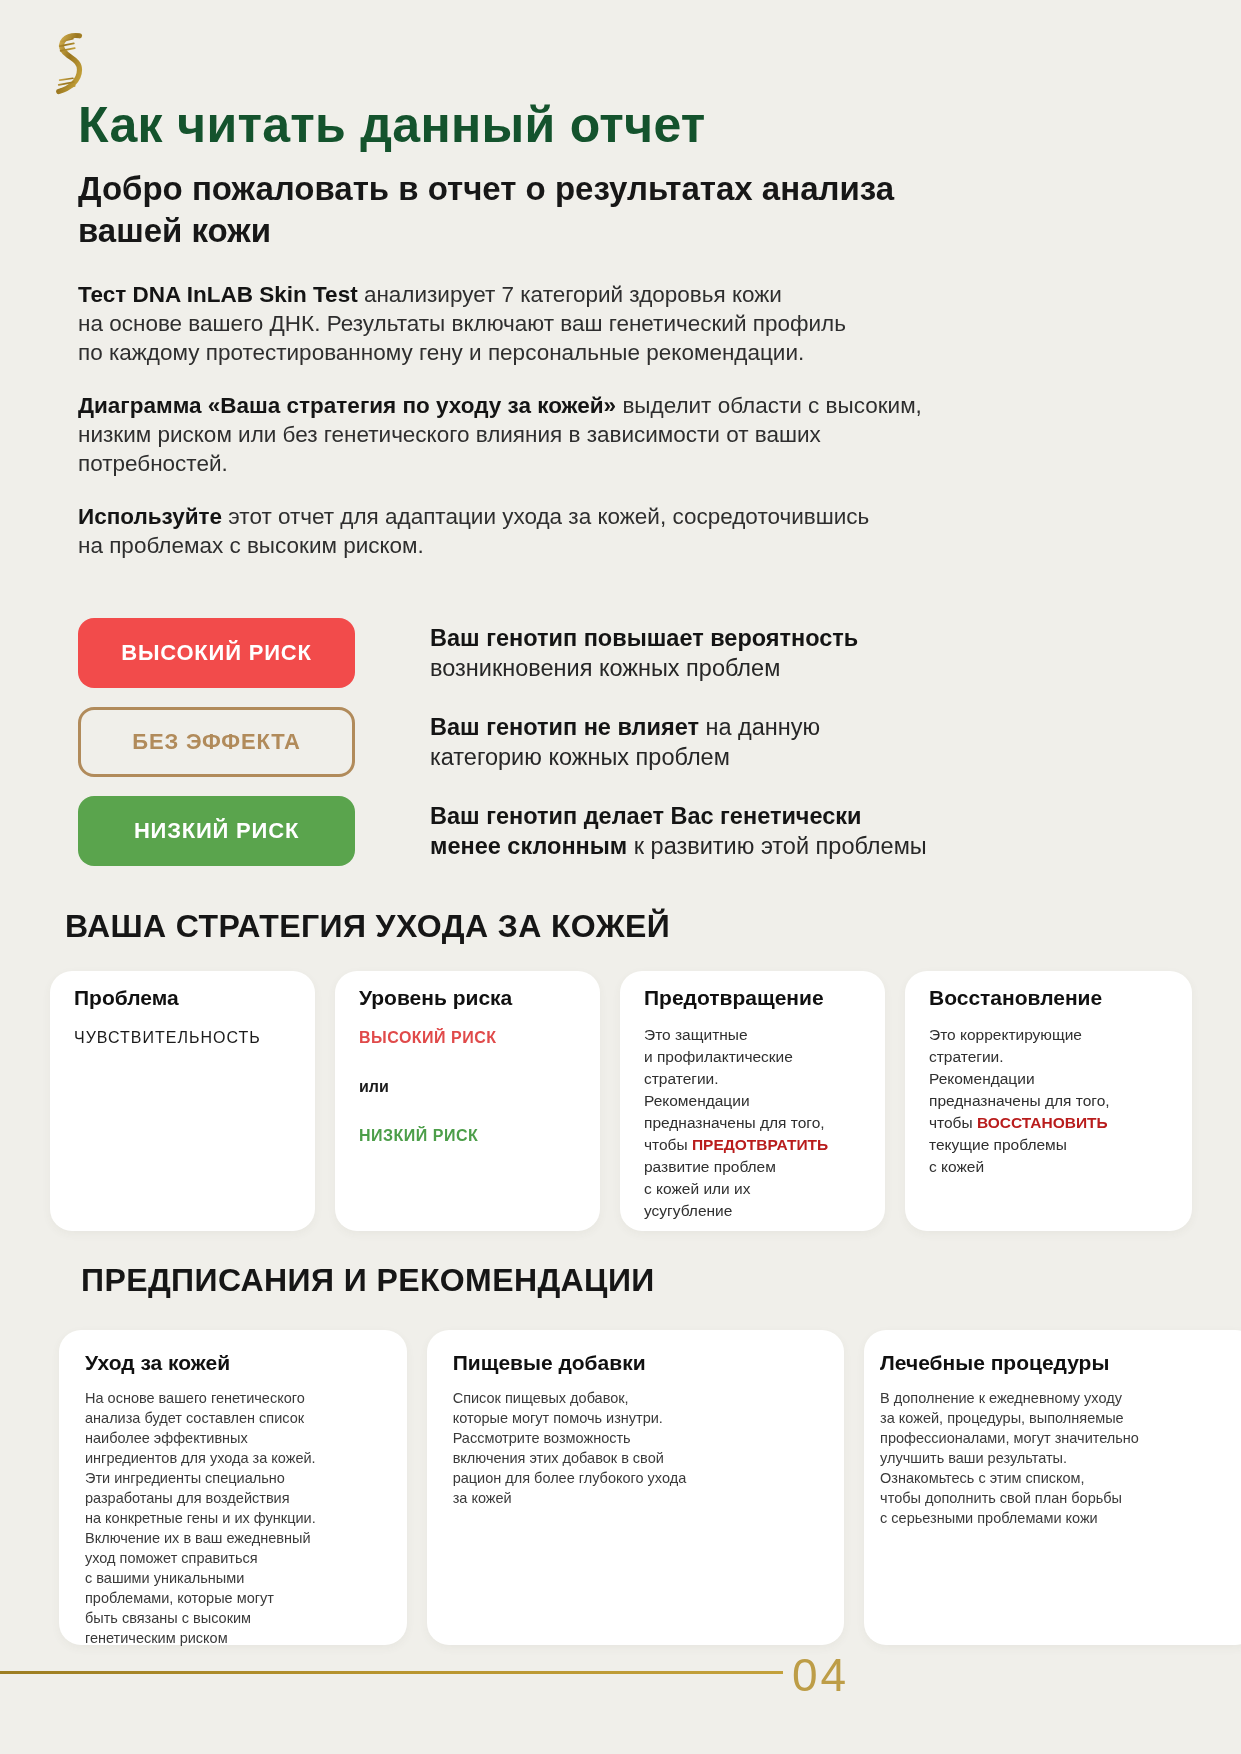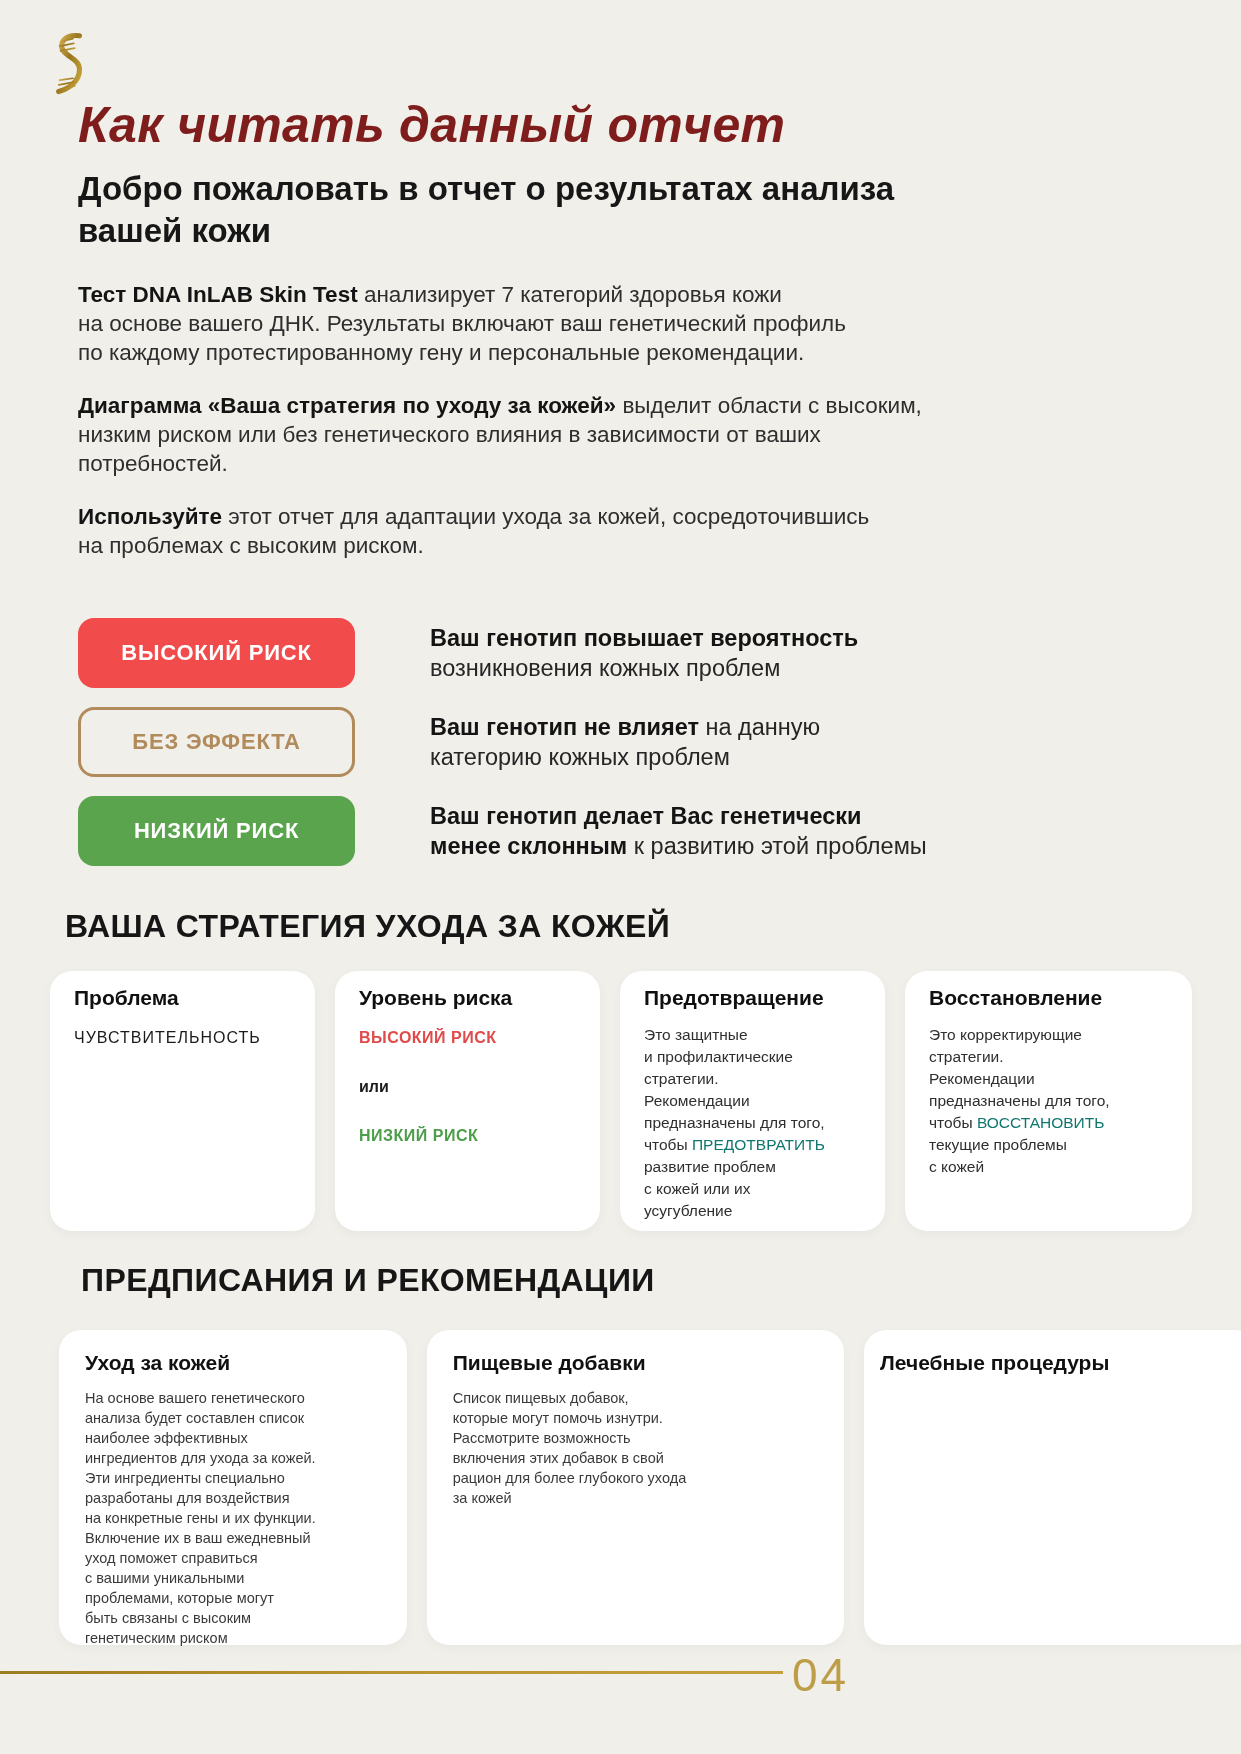--- a/index.html
+++ b/index.html
@@ -4,21 +4,21 @@
 <style>
   html,body { margin:0; padding:0; background:#DDDDD6; }
   .page {
     position:relative; width:1241px; height:1754px; margin:0 auto;
     background:#F0EFEA; overflow:hidden; color:#1C1C1C;
     font-family:"Liberation Sans","DejaVu Sans",sans-serif;
   }
   .logo { position:absolute; left:52px; top:32px; width:38px; height:68px; }
 
   .intro { padding:96px 60px 0 78px; }
-  .h1 { font-size:50px; line-height:58px; font-weight:800; letter-spacing:0.3px; color:#7f1d1d;font-style:italic; }
+  .h1 { font-size:50px; line-height:58px; font-weight:800; letter-spacing:0.3px; color:#14532d; }
   .h2 { margin-top:14px; font-size:33px; line-height:42px; font-weight:700; color:#171717; white-space:pre-line; }
   .para { margin-top:24px; font-size:22.5px; line-height:29px; color:#2E2E2E; white-space:pre-line; max-width:1040px; }
   .para.first { margin-top:28px; }
   .para b, .legend-desc b { font-weight:700; color:#141414; }
 
   .legend { margin-top:58px; }
   .legend-row { display:flex; align-items:center; margin-bottom:19px; }
   .badge {
     width:277px; height:70px; border-radius:16px; box-sizing:border-box;
     display:flex; align-items:center; justify-content:center;
@@ -34,21 +34,21 @@
   .section-strategy { position:absolute; left:0; top:906px; width:1241px; }
   .strategy-cards { margin:25px 49px 0 50px; display:grid; grid-template-columns:265px 265px 265px 287px; gap:20px; }
   .card { background:#FFFFFF; border-radius:22px; box-shadow:0 3px 10px rgba(70,70,55,0.05); box-sizing:border-box; }
   .s-card { height:260px; padding:15px 24px; }
   .card-title { font-size:21px; font-weight:700; color:#101010; }
   .problem-value { margin-top:19px; font-size:16px; letter-spacing:1px; color:#1B1B1B; }
   .risk-high { margin-top:19px; font-size:16px; font-weight:600; letter-spacing:0.5px; color:#E04A4A; }
   .risk-or   { margin-top:31px; font-size:16px; font-weight:700; color:#1B1B1B; }
   .risk-low  { margin-top:31px; font-size:16px; font-weight:600; letter-spacing:0.5px; color:#4C9E49; }
   .s-body { margin-top:14px; font-size:15.5px; line-height:22px; color:#2F2F2F; white-space:pre-line; }
-  .s-body b { font-weight:400; color:#0f766e; }
+  .s-body b { font-weight:700; color:#b91c1c; }
 
   .section-prescriptions { position:absolute; left:16px; top:1260px; width:1241px; }
   .presc-cards { margin:30px 0 0 43px; display:flex; gap:20px; }
   .p-card { height:315px; padding:21px 26px; }
   .p-card.c1 { width:357px; } .p-card.c2 { width:429px; } .p-card.c3 { width:404px;padding-left:16px; }
   .p-title { font-size:21px; font-weight:700; color:#101010; }
   .p-body { margin-top:13px; font-size:14.5px; line-height:20px; color:#3A3A3A; white-space:pre-line; }
 
   .footer-line { position:absolute; left:0; top:1671px; width:783px; height:3px; background:linear-gradient(90deg,#9C7D22,#B8952F,#C3A13C); }
   .page-number { position:absolute; left:792px; top:1650px; font-size:46px; line-height:50px; color:#BD9D47; letter-spacing:3px; font-weight:400; }
@@ -173,20 +173,27 @@
         <div class="p-body">Список пищевых добавок,
 которые могут помочь изнутри.
 Рассмотрите возможность
 включения этих добавок в свой
 рацион для более глубокого ухода
 за кожей</div>
       </div>
 
       <div class="card p-card c3">
         <div class="p-title">Лечебные процедуры</div>
+        <div class="p-body">В дополнение к ежедневному уходу
+за кожей, процедуры, выполняемые
+профессионалами, могут значительно
+улучшить ваши результаты.
+Ознакомьтесь с этим списком,
+чтобы дополнить свой план борьбы
+с серьезными проблемами кожи</div>
       </div>
 
     </div>
   </div>
 
   <div class="footer-line"></div>
   <div class="page-number">04</div>
 
 </div>
 

